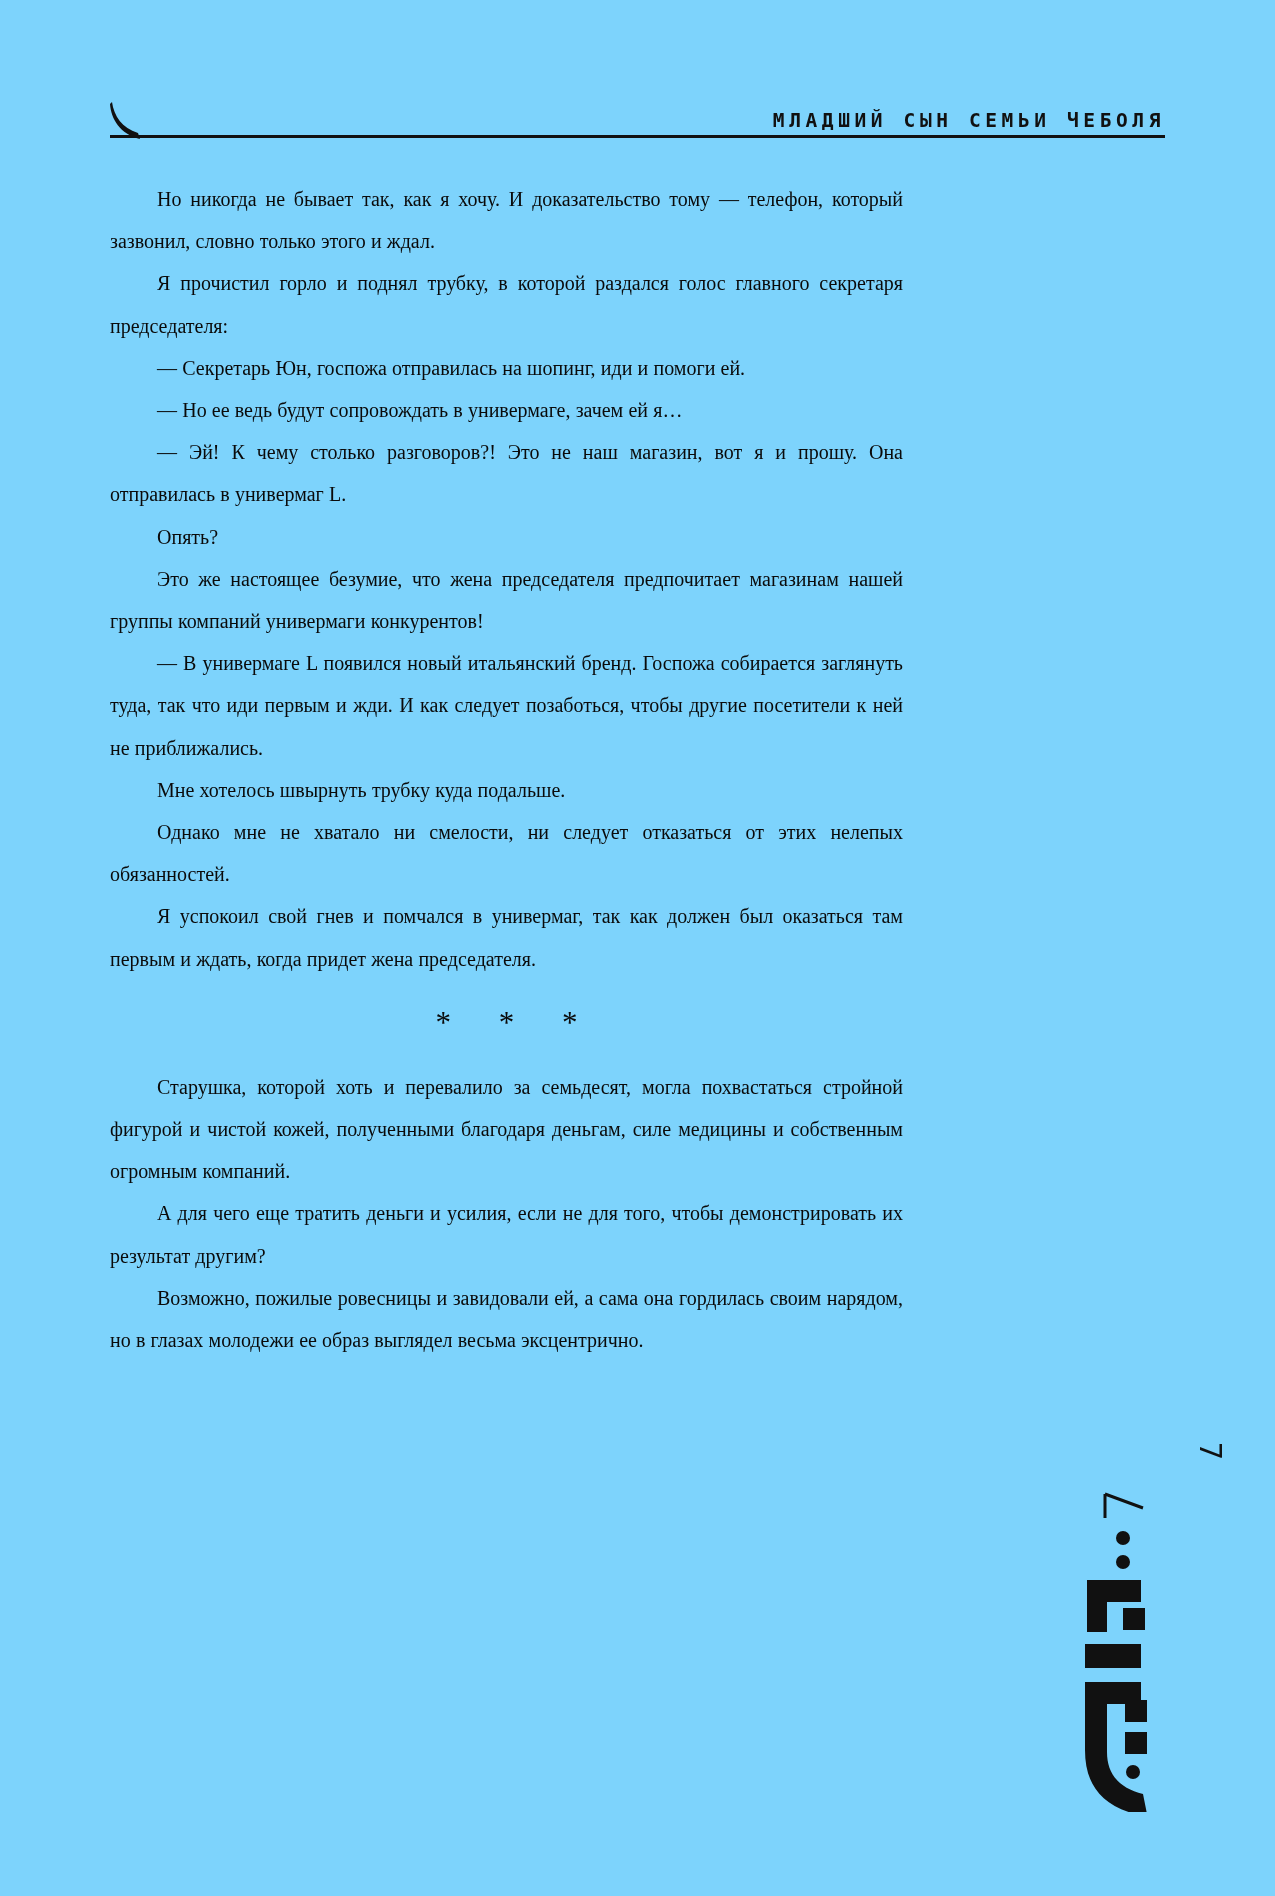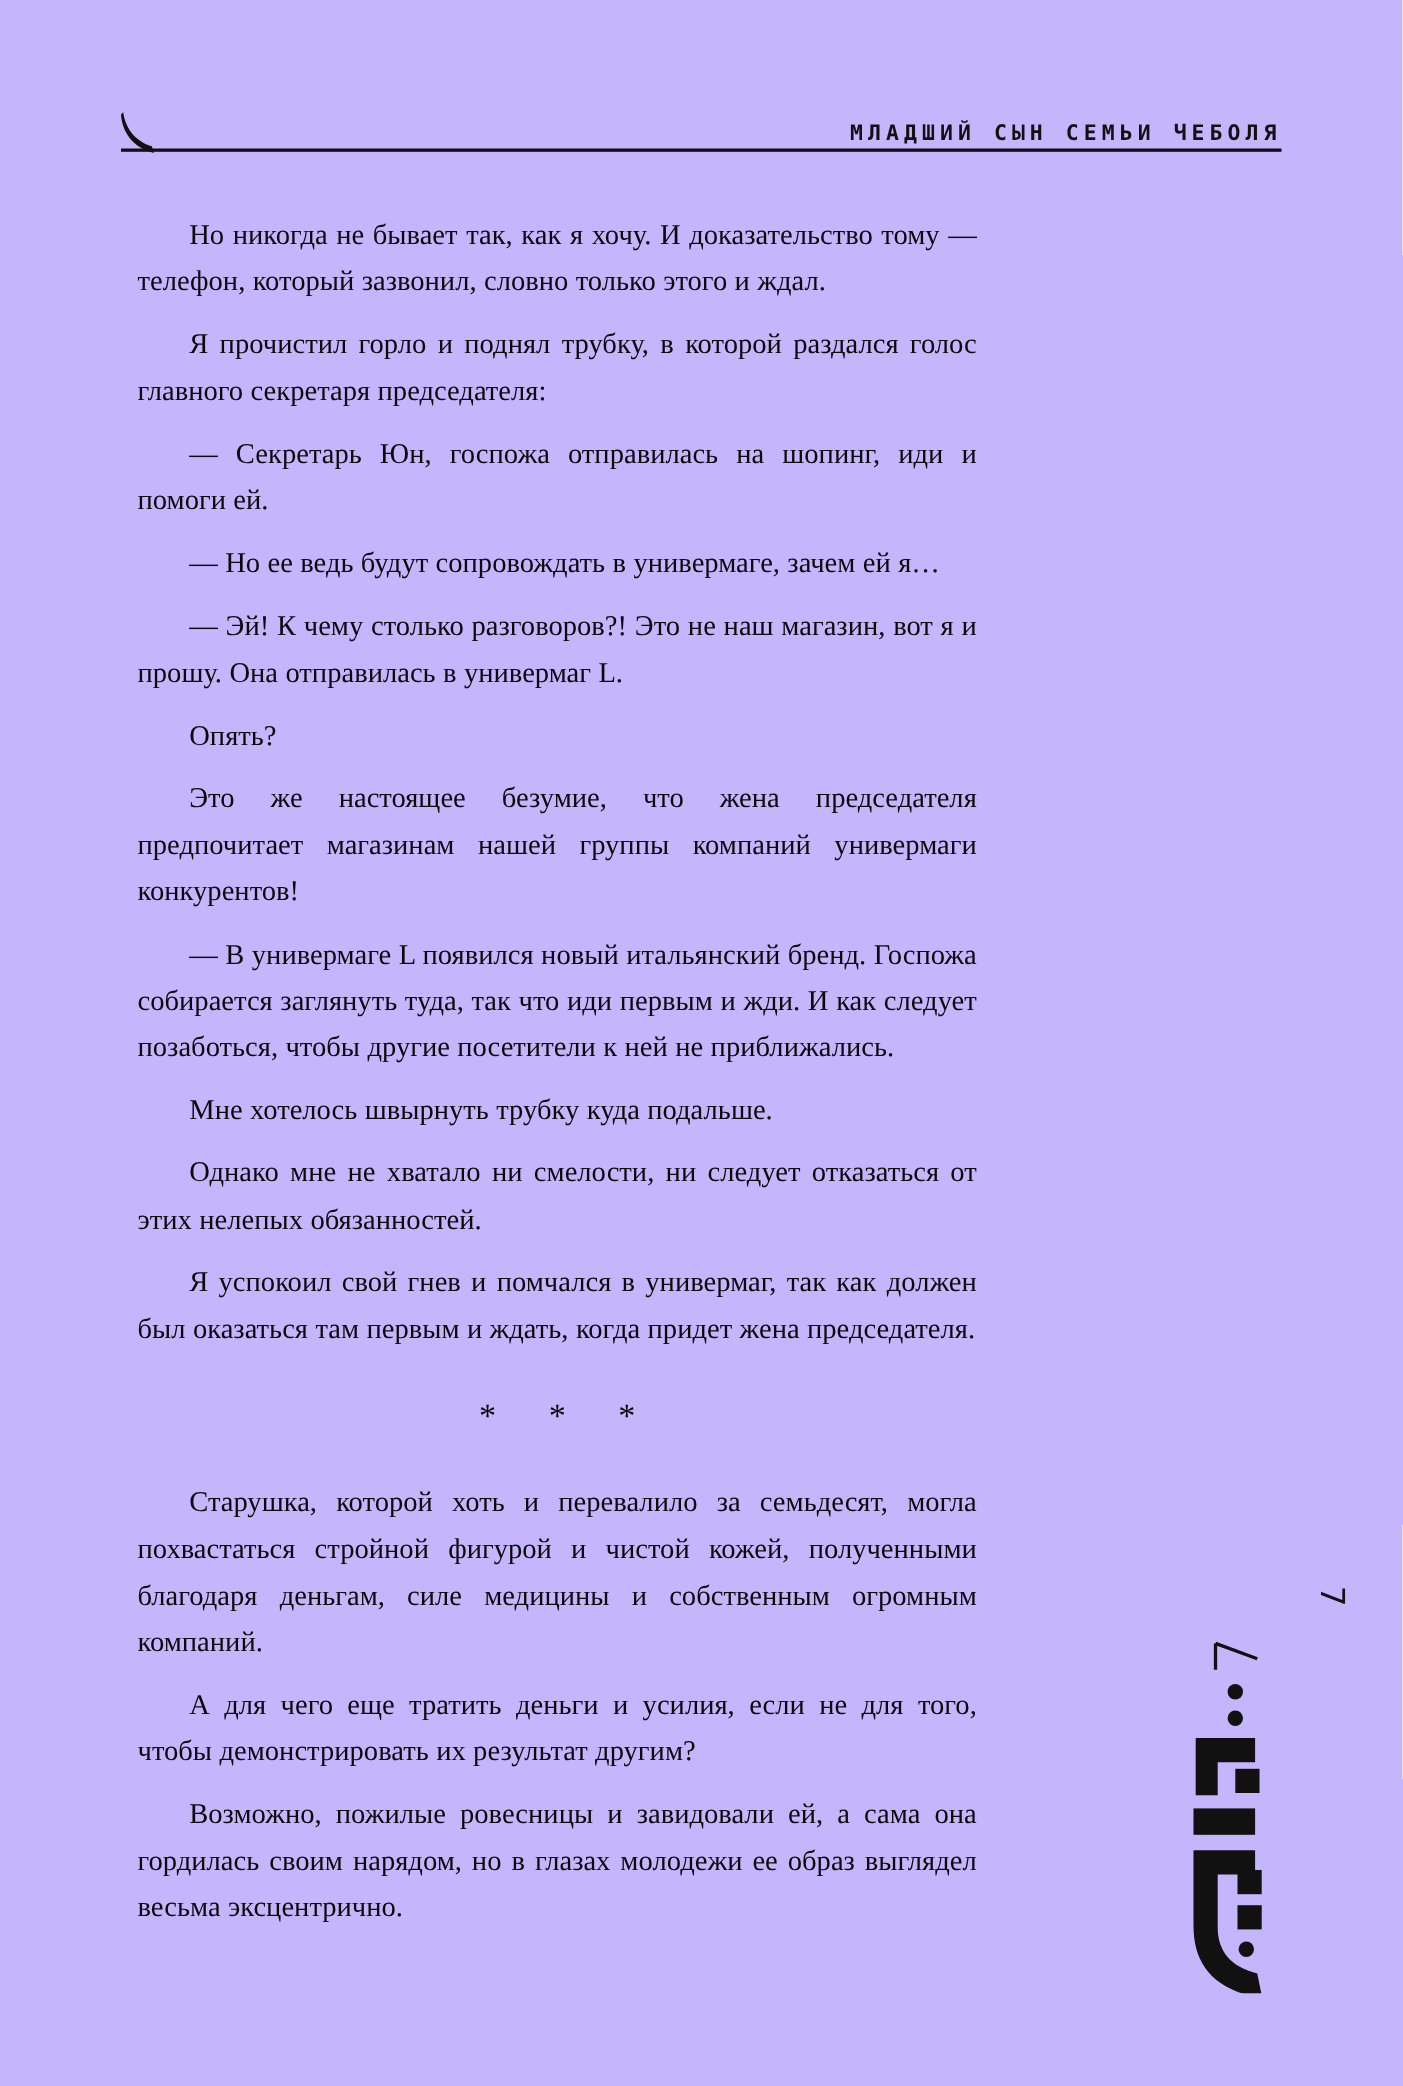--- a/index.html
+++ b/index.html
@@ -4,21 +4,21 @@
 <style>
   html, body {
     margin: 0;
     padding: 0;
     background: #ffffff;
   }
   .page {
     position: relative;
     width: 1275px;
     height: 1896px;
-    background: #c4b5fd;
+    background: #7dd3fc;
     overflow: hidden;
     font-family: "Liberation Serif", "DejaVu Serif", serif;
     color: #0a0a0a;
   }
 
   
   .running-head {
     position: absolute;
     left: 110px;
     top: 96px;
@@ -56,22 +56,22 @@
   .rh-hook svg { display: block; }
 
   
   .column {
     position: absolute;
     left: 110px;
     top: 178px;
     width: 793px;
   }
   p.body {
-    margin: 15px;
-    font-size: 26px;
+    margin: 0;
+    font-size: 20px;
     line-height: 42.2px;
     text-align: justify;
     text-indent: 47px;
     hyphens: manual;
     -webkit-hyphens: manual;
     word-spacing: 0.2px;
   }
   p.body:last-child { }
 
   

